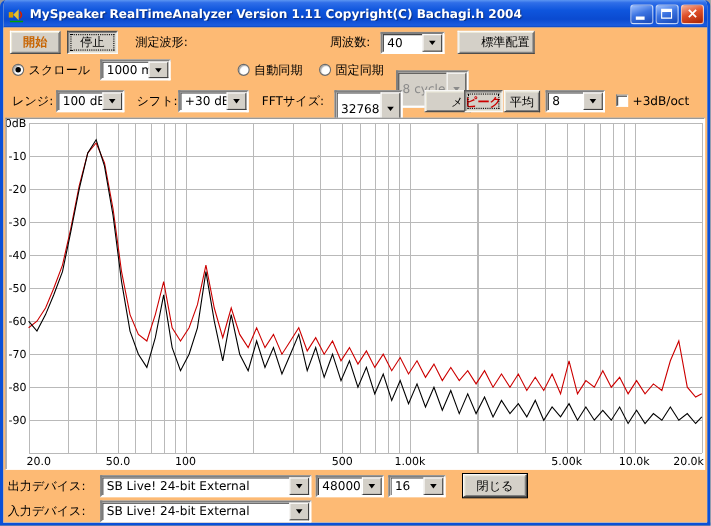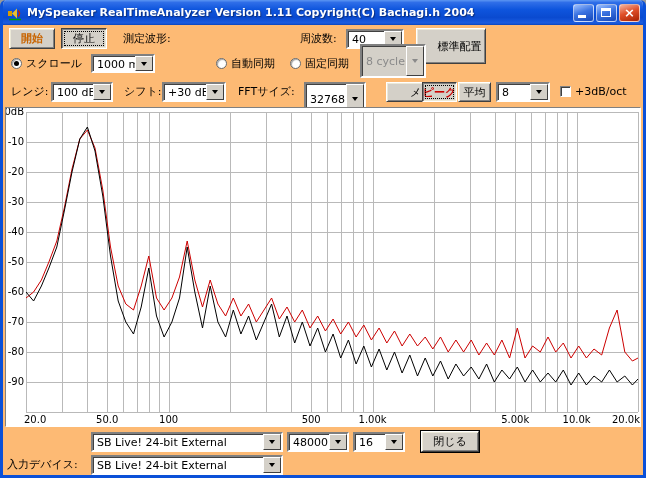--- a/index.html
+++ b/index.html
@@ -90,41 +90,41 @@
     <div class="btn start-text" style="left:6px;top:3px;width:46px;height:21px;">開始</div>
     <div class="btn pressed" style="left:58px;top:3px;width:46px;height:21px;">停止</div>
     <div class="lbl" style="left:120px;top:3px;line-height:21px;">測定波形:</div>
     <div class="lbl" style="left:297px;top:3px;line-height:21px;">周波数:</div>
     <div class="combo" style="left:343px;top:4px;width:58px;height:20px;">
       <span class="txt">40</span>
       <span class="arrow">
           <i></i>
         </span>
     </div>
-    <div class="btn" style="left:413px;top:3px;width:70px;height:36px;padding-left:17px;">標準配置</div>
+    <div class="btn" style="left:413px;top:3px;width:70px;height:21px;padding-left:17px;">標準配置</div>
 
     <div class="radio-wrap" style="left:8px;top:31px;">
       <span class="radio checked"></span>
       <span>スクロール</span>
     </div>
     <div class="combo" style="left:88px;top:29px;width:64px;height:19px;">
       <span class="txt">1000 ms</span>
       <span class="arrow">
           <i></i>
         </span>
     </div>
     <div class="radio-wrap" style="left:213px;top:31px;">
       <span class="radio"></span>
       <span>自動同期</span>
     </div>
     <div class="radio-wrap" style="left:287px;top:31px;">
       <span class="radio"></span>
       <span>固定同期</span>
     </div>
-    <div class="combo disabled" style="left:357px;top:19px;width:66px;height:34px;">
+    <div class="combo disabled" style="left:357px;top:39px;width:66px;height:34px;">
       <span class="txt">8 cycle</span>
       <span class="arrow">
           <i></i>
         </span>
     </div>
 
     <div class="lbl" style="left:8px;top:56px;line-height:21px;text-align:center;">レンジ:</div>
     <div class="combo" style="left:48px;top:57px;width:62px;height:20px;">
       <span class="txt">100 dB</span>
       <span class="arrow">
@@ -216,20 +216,21 @@
           <text x="101.17976176909565" y="315" text-anchor="middle" font-size="10" fill="#000">50.0</text>
           <text x="162.58988088454782" y="315" text-anchor="middle" font-size="10" fill="#000">100</text>
           <text x="305.17976176909565" y="315" text-anchor="middle" font-size="10" fill="#000">500</text>
           <text x="366.5898808845478" y="315" text-anchor="middle" font-size="10" fill="#000">1.00k</text>
           <text x="509.17976176909565" y="315" text-anchor="middle" font-size="10" fill="#000">5.00k</text>
           <text x="570.5898808845478" y="315" text-anchor="middle" font-size="10" fill="#000">10.0k</text>
           <text x="634" y="315" text-anchor="end" font-size="10" fill="#000">20.0k</text>
         </svg>
     </div>
 
+    <div class="lbl" style="left:4px;top:407px;line-height:20px;">出力デバイス:</div>
     <div class="combo" style="left:88px;top:407px;width:192px;height:20px;">
       <span class="txt">SB Live! 24-bit External</span>
       <span class="arrow">
           <i></i>
         </span>
     </div>
     <div class="combo" style="left:284px;top:407px;width:62px;height:20px;">
       <span class="txt">48000</span>
       <span class="arrow">
           <i></i>

